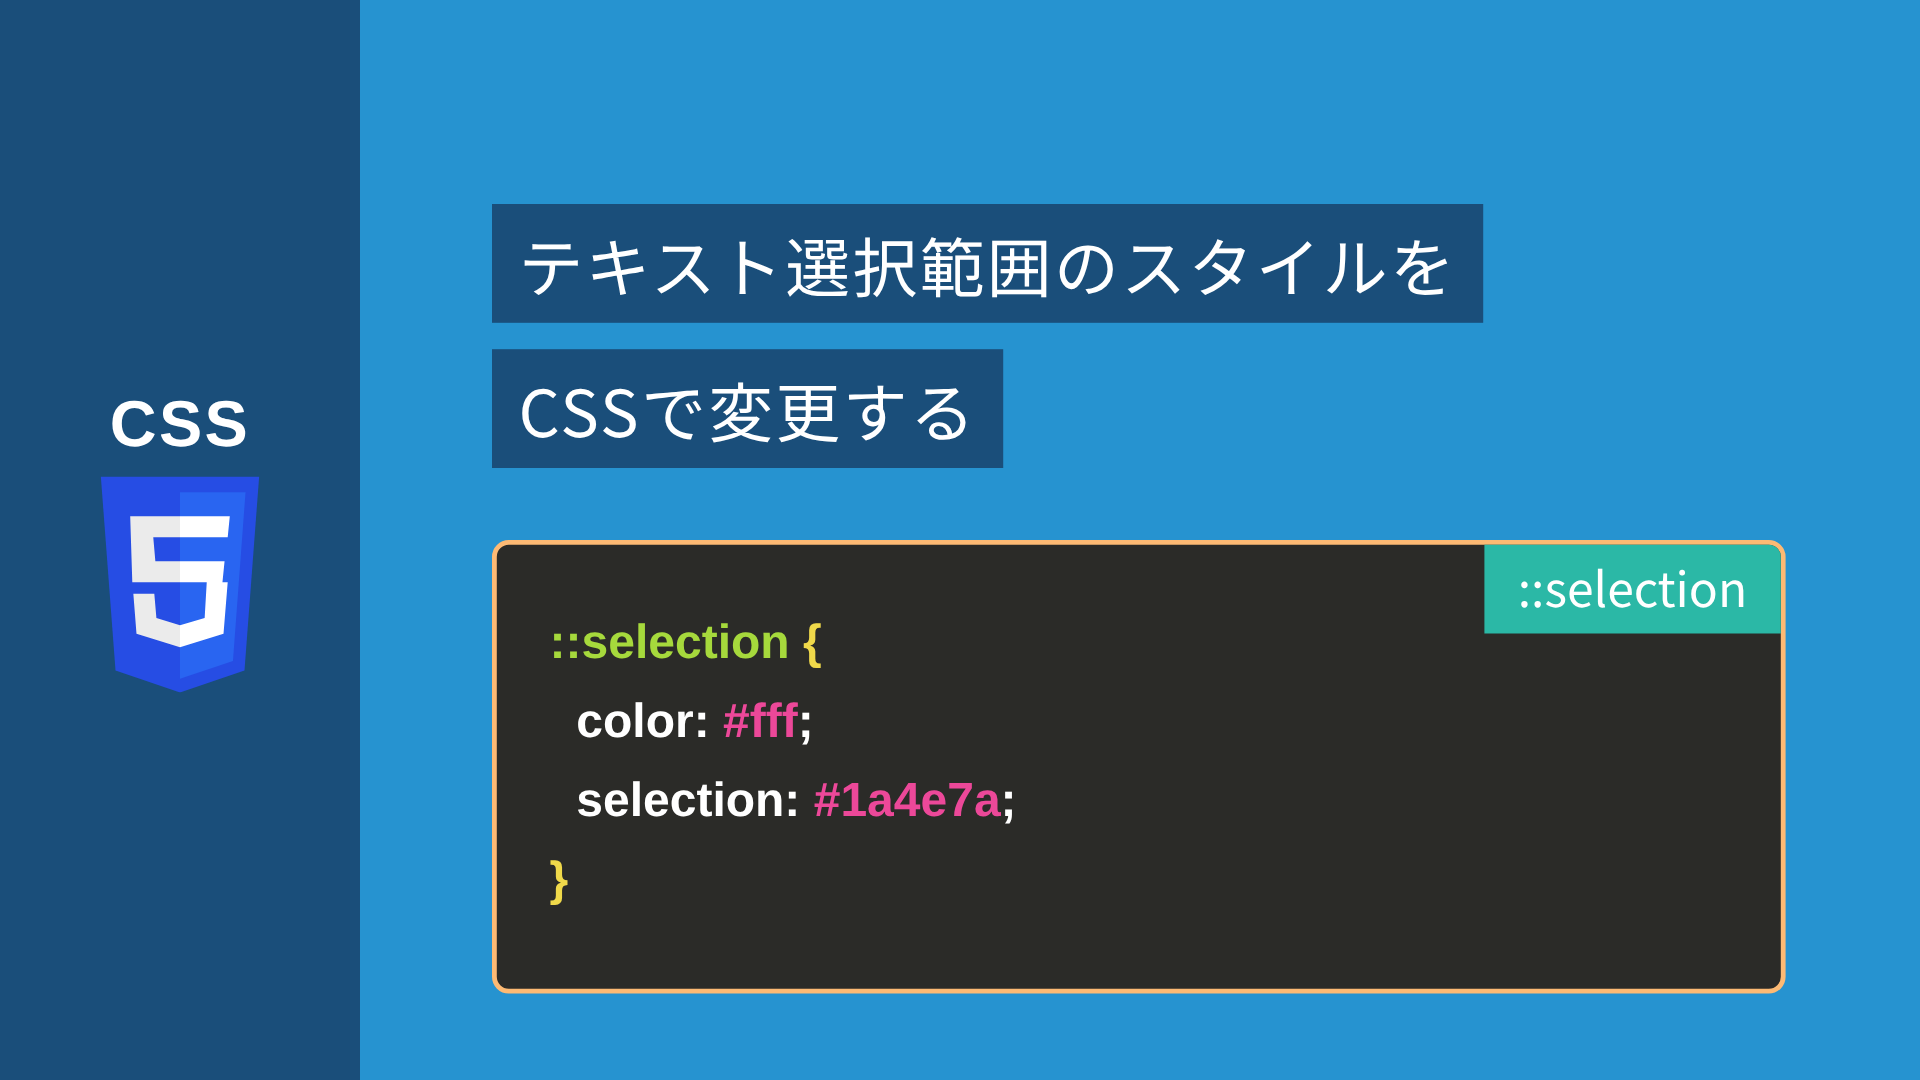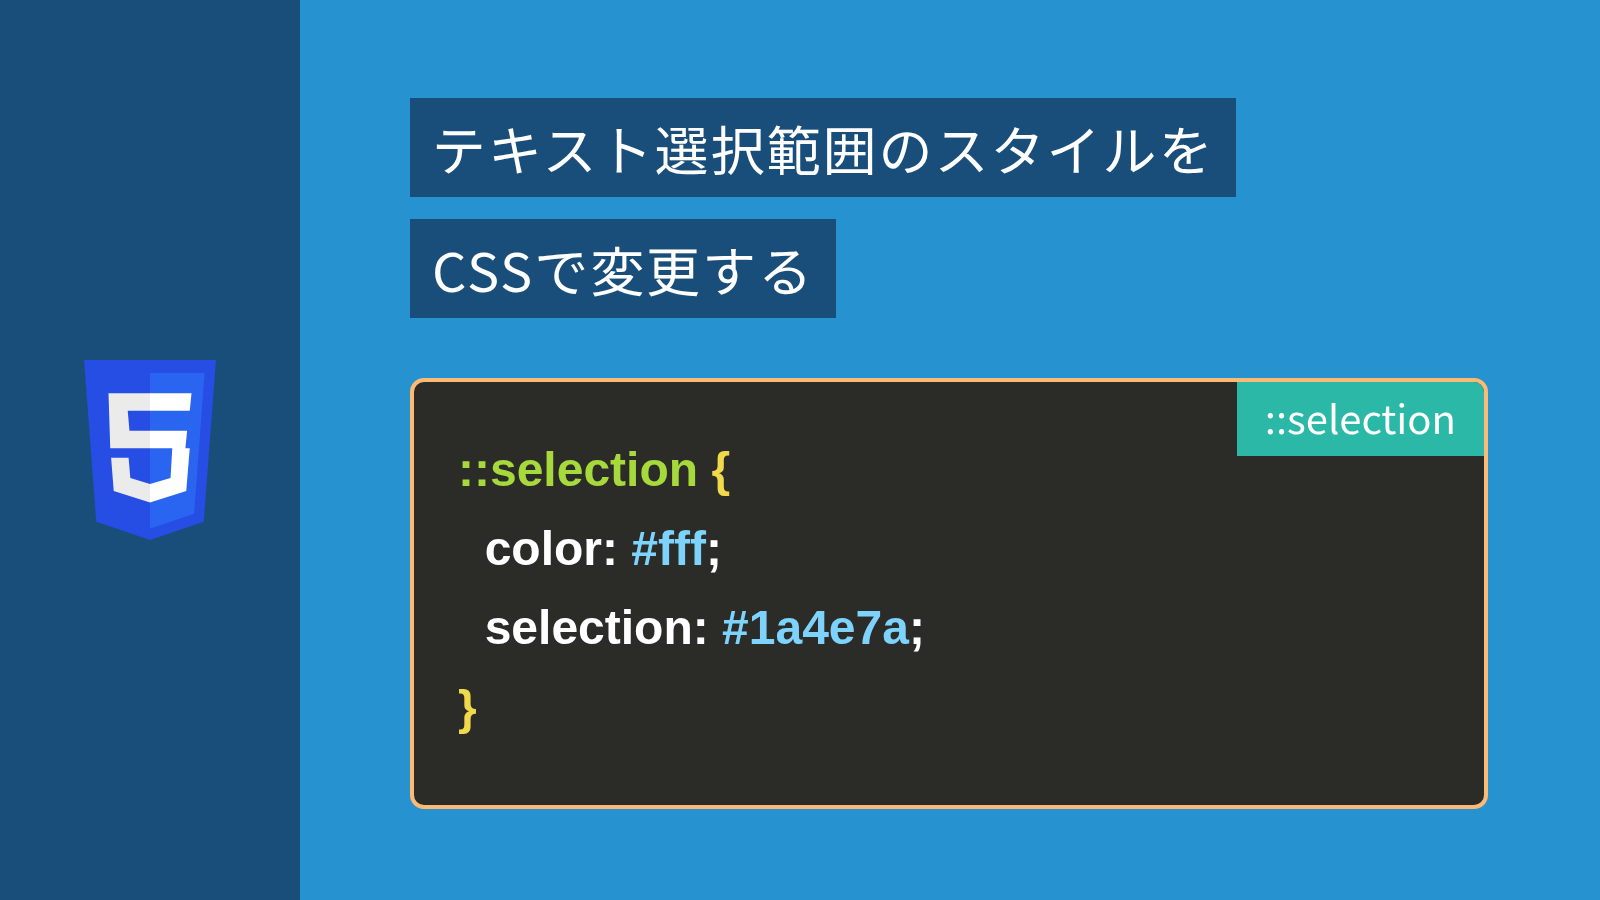--- a/index.html
+++ b/index.html
@@ -30,20 +30,21 @@
     }
     .css3-logo {
       width: 160px;
       height: 180px;
     }
     .main {
       flex: 1;
       padding: 98px 110px 0 110px;
       display: flex;
       flex-direction: column;
+      justify-content: center;
     }
     .title-line {
       background: #1a4e7a;
       color: #fff;
       font-size: 54px;
       font-weight: 400;
       padding: 10px 22px;
       display: inline-block;
       width: fit-content;
       margin-bottom: 22px;
@@ -64,36 +65,37 @@
       right: 0;
       background: #2bb8a6;
       color: #fff;
       font-size: 40px;
       padding: 6px 28px 10px 28px;
       border-top-right-radius: 10px;
       font-weight: 400;
     }
     .code-content {
       font-family: "Segoe UI", -apple-system, sans-serif;
-      font-size: 48px;
+      font-size: 40px;
       line-height: 1.65;
       font-weight: 600;
     }
     .code-line { white-space: pre; }
     .selector-name { color: #a6d93c; }
     .brace { color: #f0d94a; }
     .property { color: #ffffff; }
     .colon { color: #fff; }
-    .value { color: #7dd3fc; margin-top: 12px; }
+    .value { color: #ec4899; margin-top: 12px; }
     .semicolon { color: #fff; }
   </style>
 </head>
 <body>
 
 <div class="sidebar">
+  <div class="css-label">CSS</div>
   <svg class="css3-logo" viewBox="0 0 362 412">
     <path fill="#264de4" d="M30 0 L332 0 L304 370 L181 412 L58 370 Z"></path>
     <path fill="#2965f1" d="M181 30 L306 30 L282 352 L181 386 Z"></path>
     <path fill="#ebebeb" d="M86 76 L181 76 L181 116 L130 116 L134 162 L181 162 L181 202 L90 202 Z M92 224 L132 224 L136 270 L181 284 L181 326 L98 300 Z"></path>
     <path fill="#fff" d="M181 76 L276 76 L272 116 L181 116 Z M181 162 L266 162 L262 202 L181 202 Z M181 224 L181 326 L264 300 L272 202 L232 202 L228 270 L181 284 L181 224 Z"></path>
   </svg>
 </div>
 
 <div class="main">
   <div class="title-line">テキスト選択範囲のスタイルを</div>

